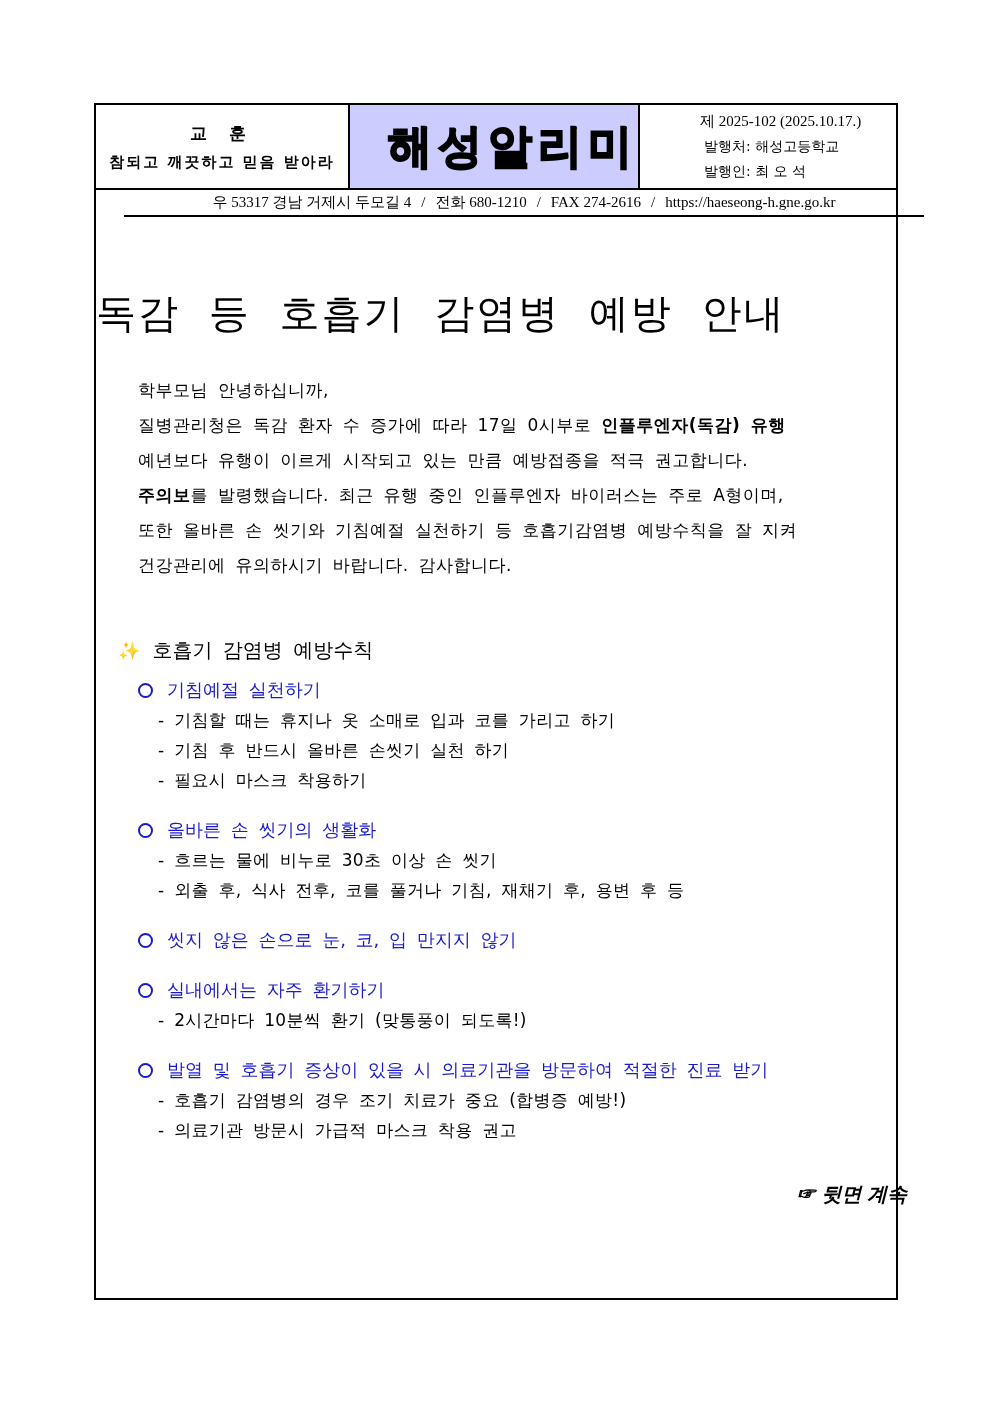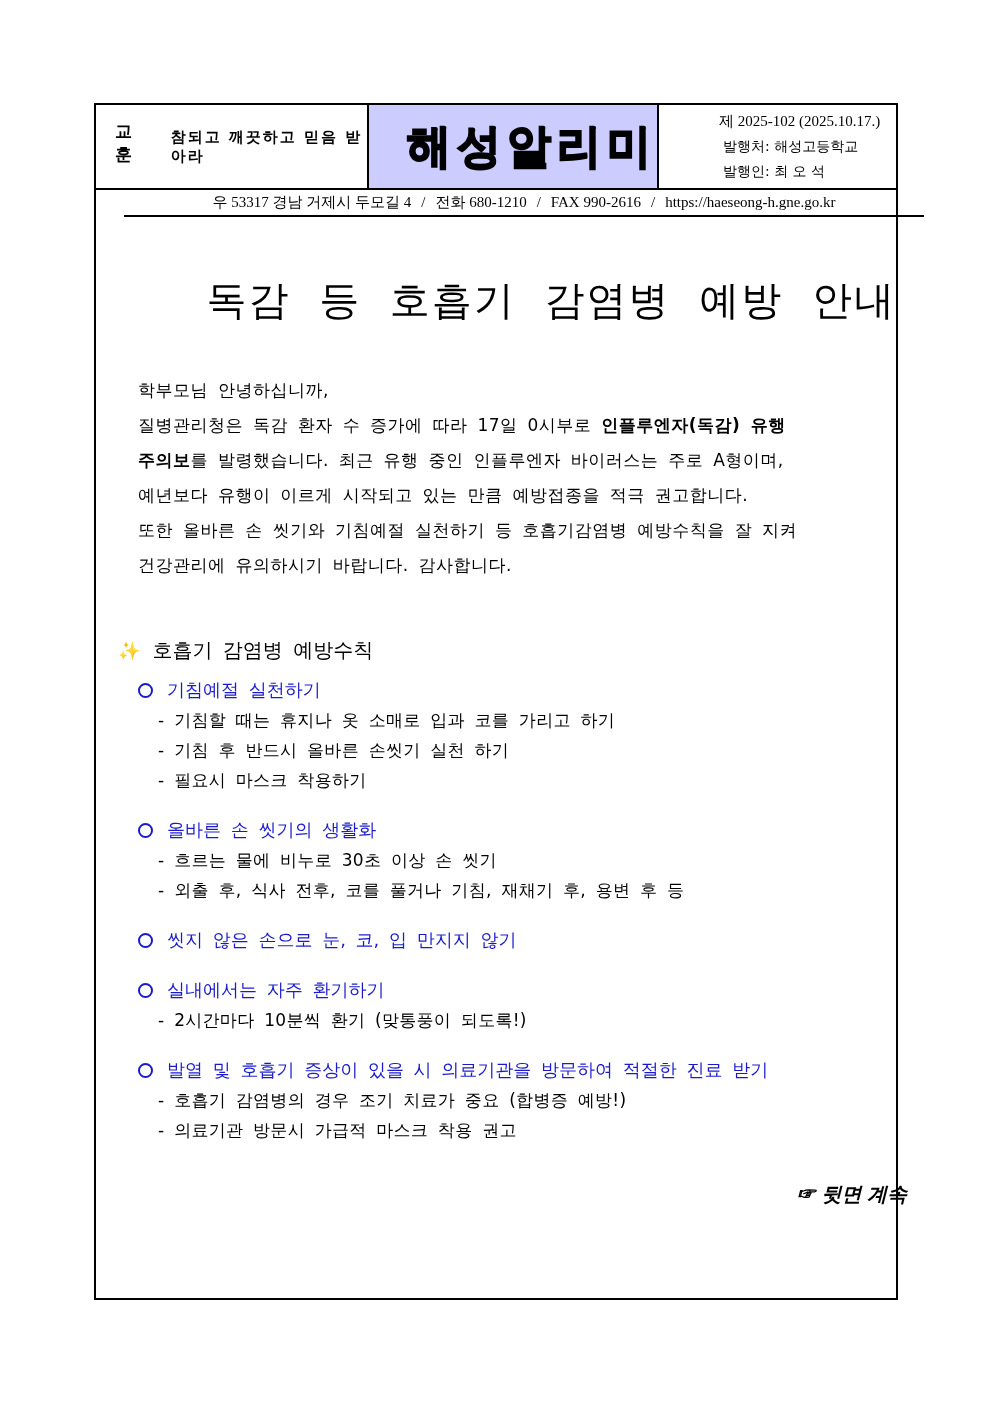--- a/index.html
+++ b/index.html
@@ -1,29 +1,29 @@
 <!DOCTYPE html>
 <html><head>
   <meta charset="utf-8">
   <style>
     html, body { margin: 0; padding: 0; background: #ffffff; }
     body { width: 992px; height: 1403px; position: relative; font-family: "DejaVu Sans", "Liberation Sans", sans-serif; color: #000; }
     .page-frame { position: absolute; left: 94px; top: 103px; width: 800px; height: 1193px; border: 2px solid #000; box-sizing: content-box; }
     .header-row { position: absolute; left: 0; top: 0; width: 800px; height: 83px; border-bottom: 2px solid #000; display: flex; }
-    .motto-cell { width: 252px; height: 83px; border-right: 2px solid #000; display: flex; flex-direction: row; align-items: center; justify-content: center; padding-left: 19px; }
+    .motto-cell { width: 252px; height: 83px; border-right: 2px solid #000; display: flex; flex-direction: column; align-items: center; justify-content: center; }
     .motto-title { font-family: "DejaVu Serif", serif; font-weight: bold; font-size: 17px; letter-spacing: 8px; margin-bottom: 8px; }
     .motto-text { font-family: "DejaVu Serif", serif; font-weight: bold; font-size: 15px; letter-spacing: 2px; }
     .logo-cell { width: 288px; height: 83px; background: #ccccff; border-right: 2px solid #000; display: flex; align-items: center; justify-content: flex-end; }
     .logo-text { font-family: "DejaVu Serif", serif; font-weight: 900; font-size: 44px; letter-spacing: 6px; color: #000; -webkit-text-stroke: 2px #000; transform: scaleY(1.05); }
     .info-cell { flex: 1; height: 83px; display: flex; flex-direction: column; justify-content: space-around; padding: 4px 0 4px 40px; box-sizing: border-box; margin-left: 24px; }
     .info-line { font-family: "DejaVu Sans", sans-serif; font-size: 14px; white-space: nowrap; }
     .info-line.issue { font-family: "Liberation Serif", serif; font-size: 15px; margin-left: -4px; }
     .address-row { position: absolute; left: 0; top: 85px; width: 800px; height: 25px; border-bottom: 2px solid #000; display: flex; align-items: center; justify-content: center; font-family: "Liberation Serif", serif; font-size: 15px; white-space: nowrap; margin-left: 28px; }
     .address-row span { margin: 0 5px; }
-    .doc-title { position: absolute; left: 0; top: 168px; width: 800px; text-align: right; font-family: "DejaVu Sans", sans-serif; font-size: 40px; letter-spacing: 2px; word-spacing: 14px; }
+    .doc-title { position: absolute; left: 0; top: 181px; width: 800px; text-align: left; font-family: "DejaVu Sans", sans-serif; font-size: 40px; letter-spacing: 2px; word-spacing: 14px; }
     .body-text { position: absolute; left: 42px; top: 268px; width: 740px; font-family: "DejaVu Sans", sans-serif; font-size: 17px; line-height: 35px; letter-spacing: 0.5px; word-spacing: 4px; }
     .body-text p { margin: 0; }
     .bold { font-weight: bold; }
     .section { position: absolute; left: 22px; top: 528px; width: 760px; font-family: "DejaVu Sans", sans-serif; }
     .section-heading { font-size: 20px; display: flex; align-items: center; height: 34px; word-spacing: 4px; }
     .sparkle { font-size: 18px; margin-right: 12px; }
     .group { margin-top: 8px; }
     .group-title { color: #1a1acc; font-size: 18px; height: 30px; line-height: 30px; padding-left: 20px; word-spacing: 4px; display: flex; align-items: center; }
     .circle { display: inline-block; width: 11px; height: 11px; border: 2px solid #1a1acc; border-radius: 50%; margin-right: 14px; }
     .item { font-size: 17px; height: 30px; line-height: 30px; padding-left: 40px; word-spacing: 4px; letter-spacing: 0.3px; }
@@ -48,32 +48,32 @@
       <div class="info-line">발행처: 해성고등학교</div>
       <div class="info-line">발행인: 최 오 석</div>
     </div>
   </div>
 
   <div class="address-row">
     <span>우 53317  경남 거제시 두모길 4</span>
     <span>/</span>
     <span>전화  680-1210</span>
     <span>/</span>
-    <span>FAX 990-2616</span>
+    <span>FAX 274-2616</span>
     <span>/</span>
     <span>https://haeseong-h.gne.go.kr</span>
   </div>
 
   <div class="doc-title">독감 등 호흡기 감염병 예방 안내</div>
 
   <div class="body-text">
     <p>학부모님 안녕하십니까,</p>
     <p><span>질병관리청은 독감 환자 수 증가에 따라 17일 0시부로 </span><span class="bold">인플루엔자(독감) 유행</span></p>
+    <p>예년보다 유행이 이르게 시작되고 있는 만큼 예방접종을 적극 권고합니다.</p>
     <p><span class="bold">주의보</span><span>를 발령했습니다. 최근 유행 중인 인플루엔자 바이러스는 주로 A형이며,</span></p>
-    <p>예년보다 유행이 이르게 시작되고 있는 만큼 예방접종을 적극 권고합니다.</p>
     <p>또한 올바른 손 씻기와 기침예절 실천하기 등 호흡기감염병 예방수칙을 잘 지켜</p>
     <p>건강관리에 유의하시기 바랍니다. 감사합니다.</p>
   </div>
 
   <div class="section">
     <div class="section-heading">
       <span class="sparkle">✨</span>
       <span>호흡기 감염병 예방수칙</span>
     </div>
 

